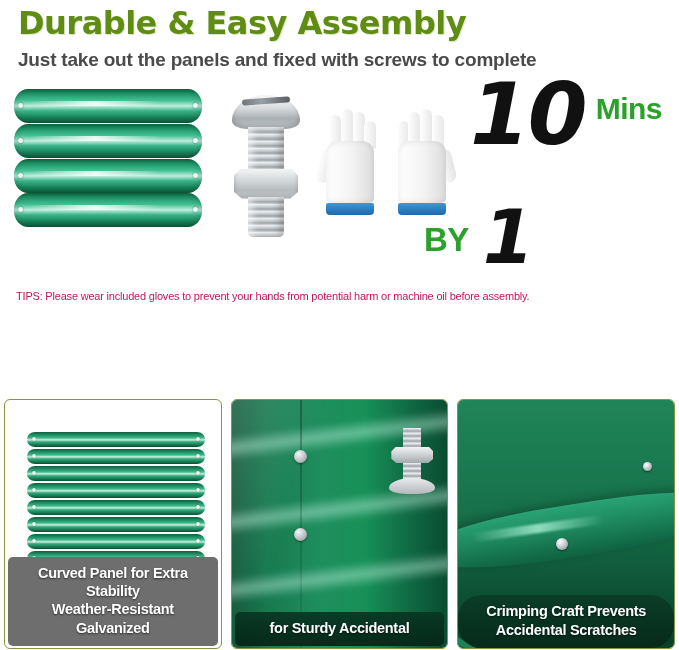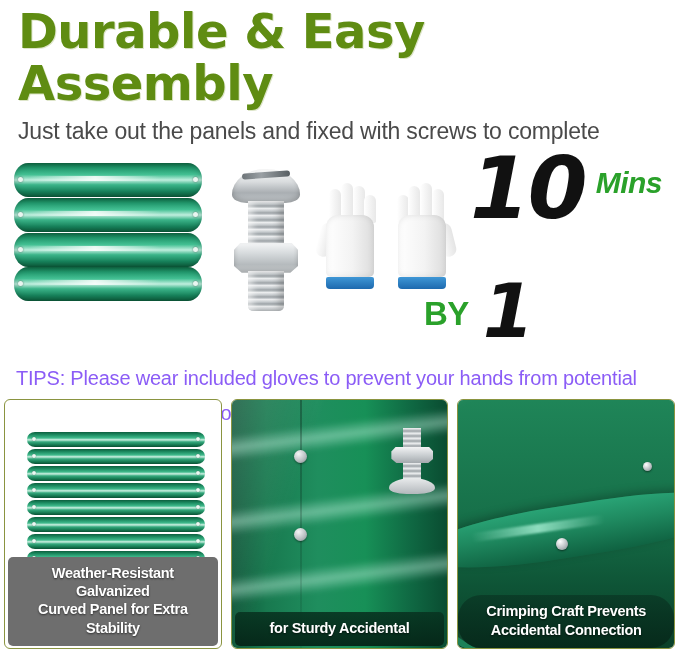--- a/index.html
+++ b/index.html
@@ -14,33 +14,33 @@
     font-family: "Liberation Sans", sans-serif;
     color: #333;
     position: relative;
   }
 
   
   .header {
     padding: 6px 0 0 18px;
   }
   .title {
-    font-size: 48px;
+    font-size: 32px;
     font-weight: bold;
     color: #5f8c12;
     letter-spacing: -0.5px;
     line-height: 1.08;
     font-family: "DejaVu Sans", sans-serif;
     text-shadow: 1px 1px 0 rgba(120,150,40,.25);
   }
   .subtitle {
-    font-size: 23px;
+    font-size: 19px;
     color: #4a4a4a;
     margin-top: 8px;
-    font-weight: 400;
+    font-weight: 700;
     letter-spacing: -0.2px;
   }
 
   
   .hero {
     position: relative;
     height: 200px;
     margin-top: 8px;
   }
 
@@ -224,21 +224,20 @@
     line-height: .82;
     letter-spacing: -2px;
   }
   .unit-word {
     font-size: 30px;
     color: #2aa12a;
     font-weight: 600;
     margin-left: 10px;
     padding-bottom: 10px;
     letter-spacing: -0.5px;
-    font-style: italic;
   }
   .person-block {
     position: absolute;
     left: 424px;
     top: 128px;
     display: flex;
     align-items: flex-end;
   }
   .person-by {
     font-size: 33px;
@@ -261,23 +260,23 @@
     font-size: 33px;
     color: #2aa12a;
     font-weight: 600;
     padding-bottom: 8px;
     letter-spacing: -0.5px;
   }
 
   
   .tips {
     margin: 8px 14px 0 16px;
-    font-size: 20px;
+    font-size: 11px;
     line-height: 1.75;
-    color: #8b5cf6;
+    color: #be185d;
     letter-spacing: -0.2px;
   }
 
   
   .cards {
     position: absolute;
     left: 4px;
     right: 4px;
     top: 399px;
     display: flex;
@@ -561,22 +560,22 @@
             <span class="sheet-hole l"></span>
             <span class="sheet-hole r"></span>
           </div>
         <div class="sheet-rib" style="top:119px;">
             <span class="sheet-hole l"></span>
             <span class="sheet-hole r"></span>
           </div>
       </div>
     </div>
     <div class="card-caption gray">
+      <div>Curved Panel for Extra Stability</div>
       <div>Weather-Resistant Galvanized</div>
-      <div>Curved Panel for Extra Stability</div>
     </div>
   </div>
 
   <div class="card">
     <div class="card-media">
       <div class="panel-closeup">
         <span class="sweep" style="top:22px;"></span>
         <span class="sweep" style="top:96px;"></span>
         <span class="sweep" style="top:164px;"></span>
         <span class="seam" style="left:68px;"></span>
@@ -600,16 +599,16 @@
       <div class="rim-closeup">
         <span class="rim-arc"></span>
         <span class="rim-band"></span>
         <span class="rim-gloss"></span>
         <span class="rim-screw" style="left:98px; top:138px;"></span>
         <span class="rim-screw" style="right:22px; top:62px; width:9px; height:9px;"></span>
       </div>
     </div>
     <div class="card-caption green-tint">
       <div>Crimping Craft Prevents</div>
-      <div>Accidental Connection</div>
+      <div>Accidental Scratches</div>
     </div>
   </div>
 </div>
 
 </body></html>

